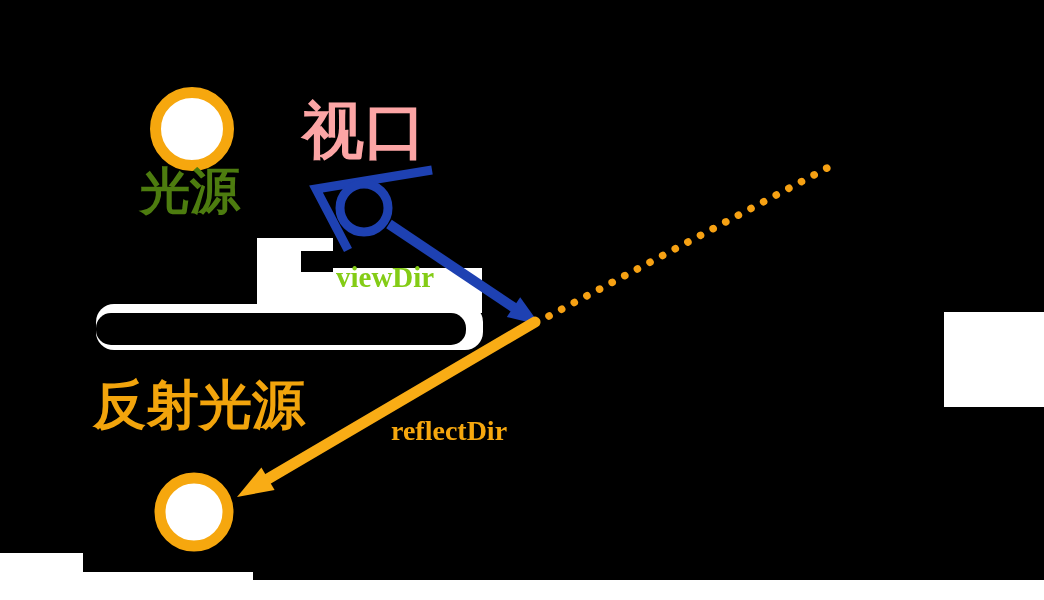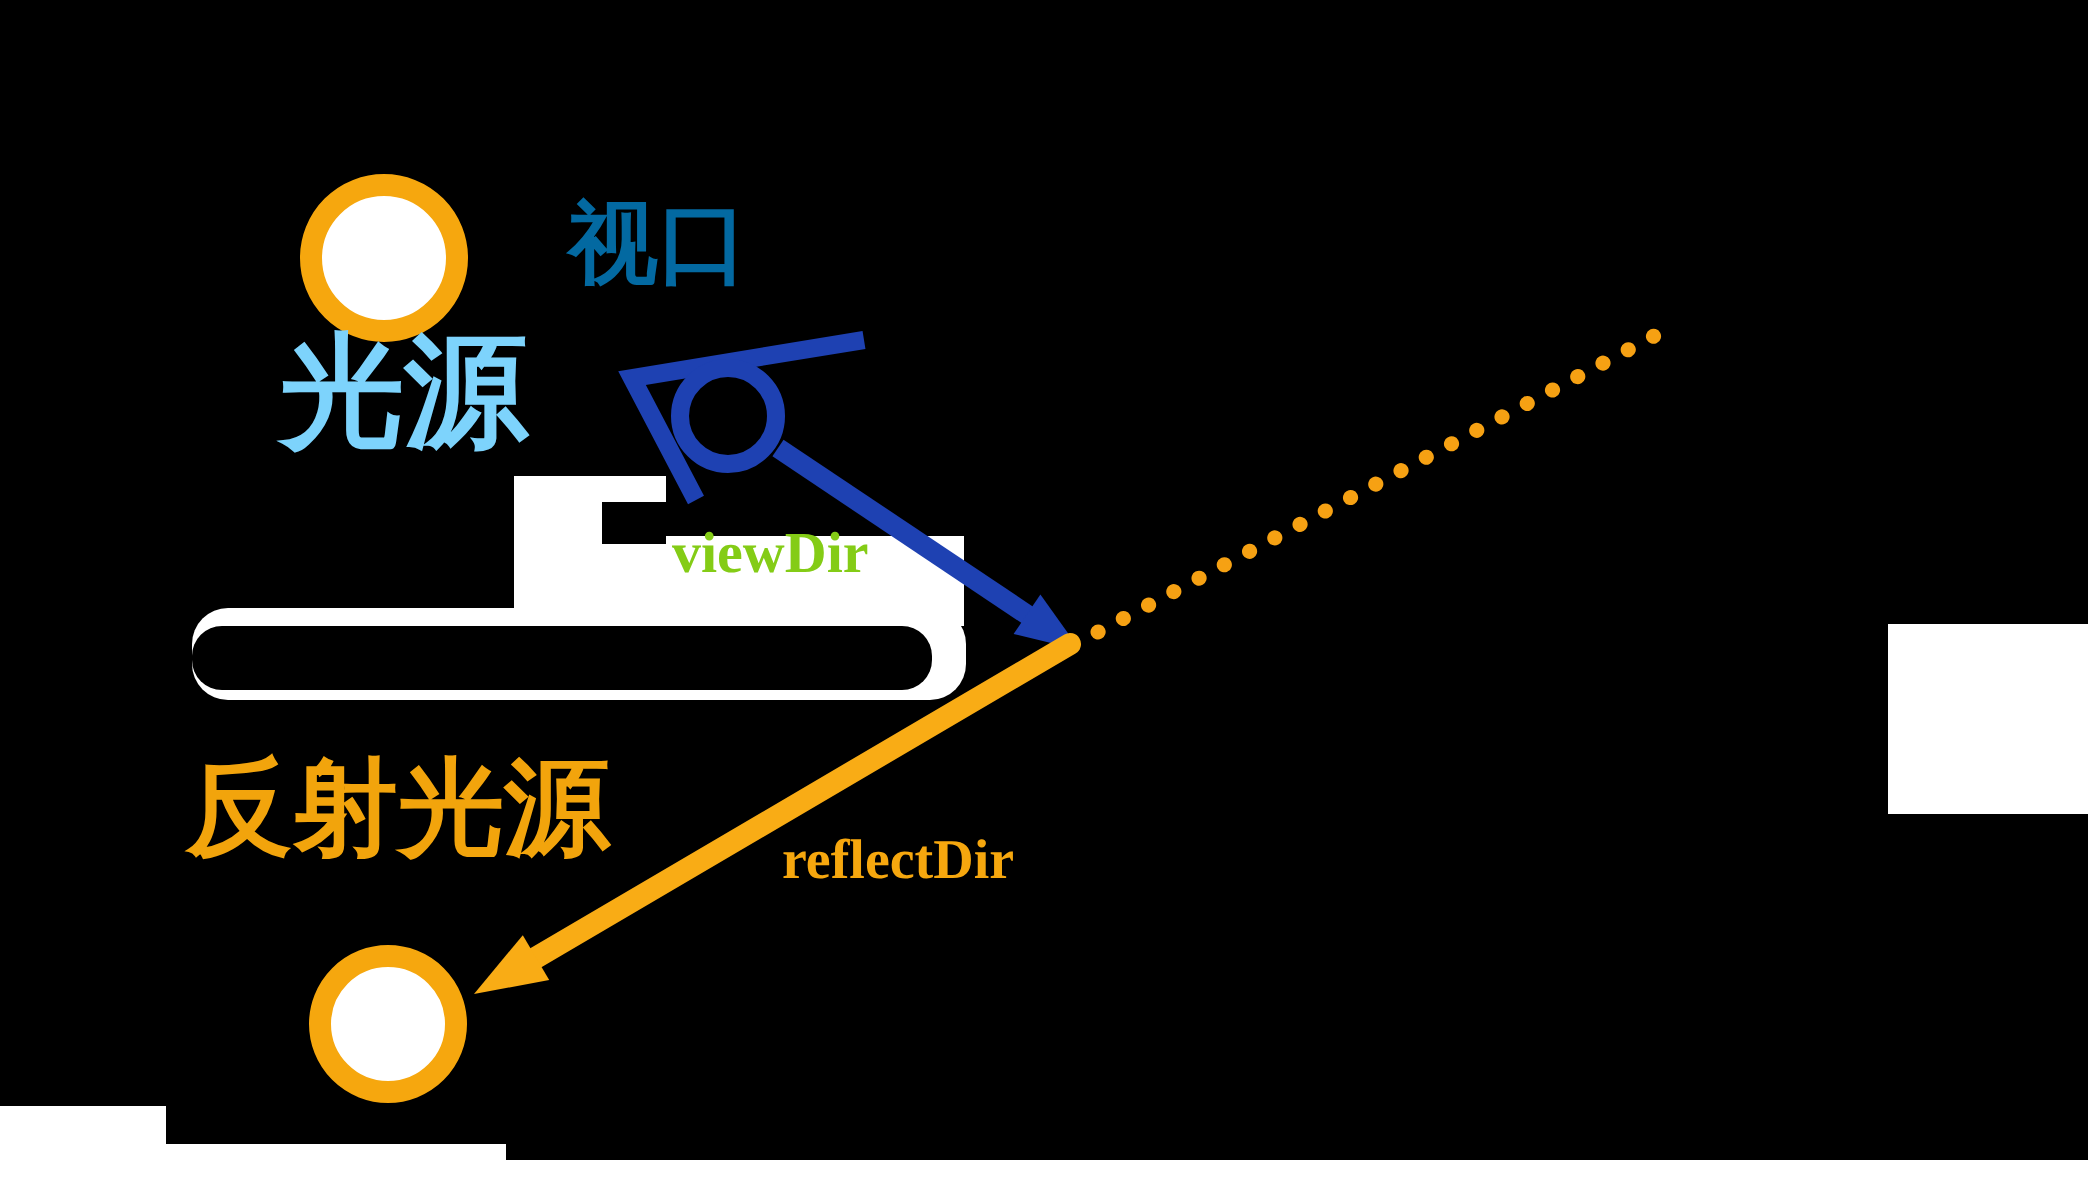--- a/index.html
+++ b/index.html
@@ -3,22 +3,22 @@
 <meta charset="utf-8">
 <style>
   html,body{margin:0;padding:0;background:#000;}
   .stage{
     position:relative;width:1044px;height:600px;background:#000;
     overflow:hidden;font-family:"Liberation Serif", serif;
   }
   .artifact{position:absolute;background:#fff;}
   .dark{position:absolute;background:#000;}
   .label{position:absolute;font-weight:bold;white-space:nowrap;line-height:1;}
-  .lbl-light   {left:140px;top:166px;font-size:62px;color:#7dd3fc;}
-  .lbl-viewport{left:284px;top:100px;font-size:45px;color:#0369a1;}
+  .lbl-light   {left:140px;top:166px;font-size:50px;color:#4d7c0f;}
+  .lbl-viewport{left:302px;top:100px;font-size:62px;color:#fca5a5;}
   .lbl-viewdir {left:336px;top:263px;font-size:29px;color:#84cc16;}
   .lbl-reflectdir{left:391px;top:417px;font-size:28px;color:#F6A70E;}
   .lbl-reflected {left:93px;top:379px;font-size:53px;color:#F2A40C;}
   svg.overlay{position:absolute;left:0;top:0;z-index:3;}
   .z1{z-index:1}.z2{z-index:2}
   .label{z-index:4}
 </style>
 </head>
 <body>
 

